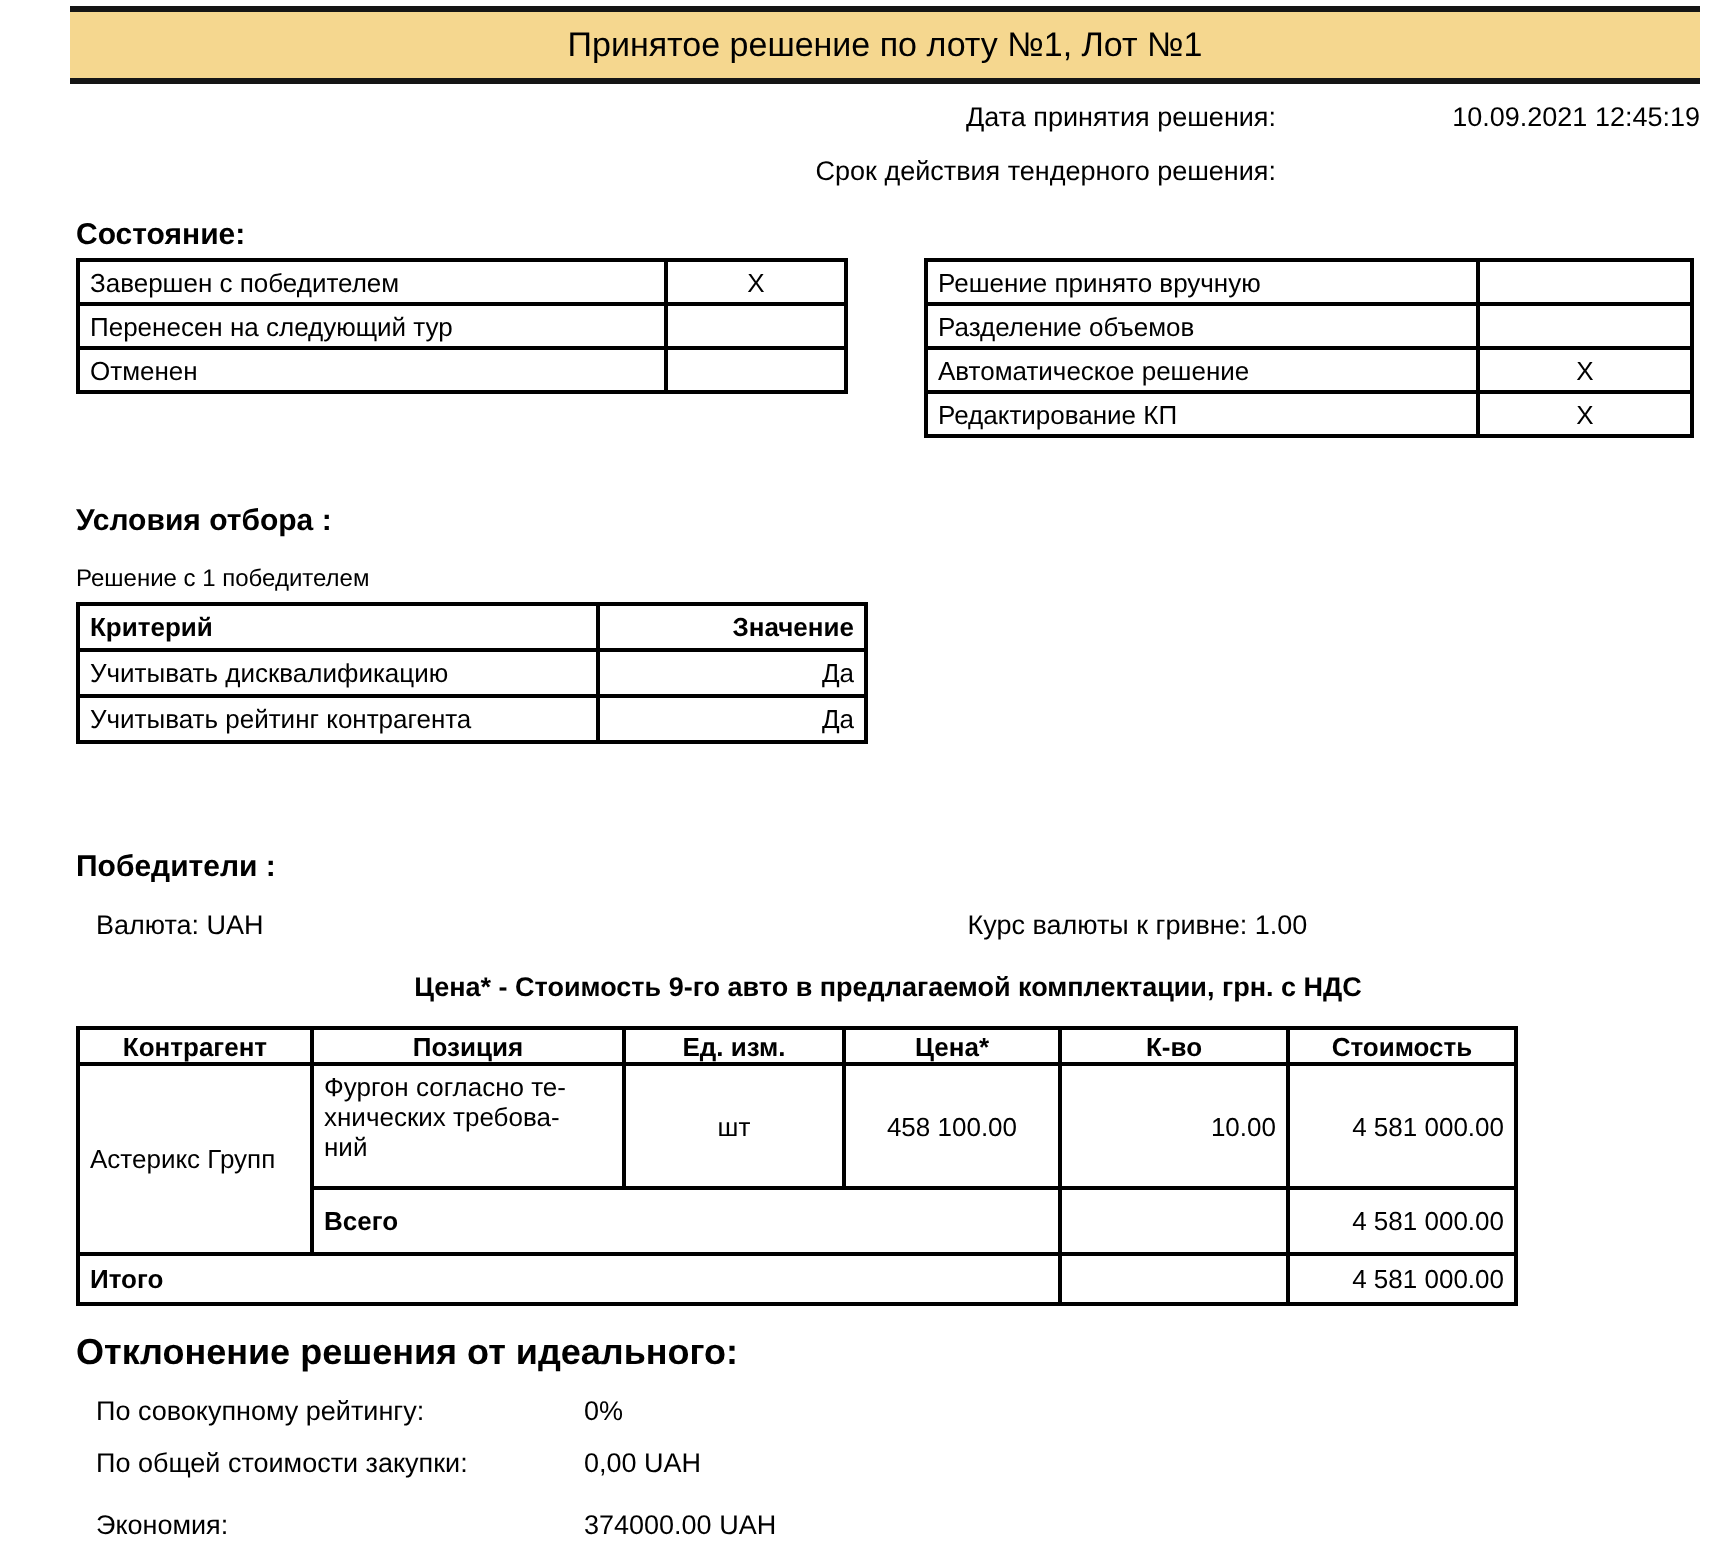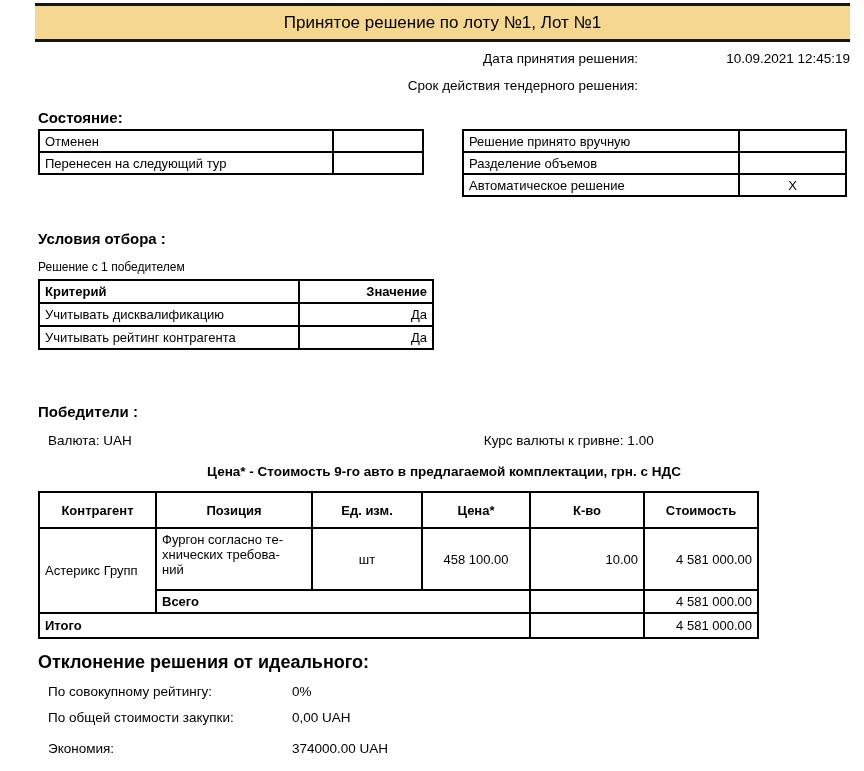--- a/index.html
+++ b/index.html
@@ -59,27 +59,27 @@
   .criteria-table .val { width: 134px; text-align: right; }
 
   
   .winners-heading { margin-top: 53px; }
   .currency-row { margin-top: 13px; display: flex; font-size: 13.5px; }
   .currency-label { margin-left: 10px; }
   .rate-label { margin-left: 352px; }
   .price-note { margin-top: 16px; text-align: center; font-weight: bold; font-size: 13.5px; width: 812px; }
 
   .winners-table { margin-top: 12px; width: 719px; }
-  .winners-table th { height: 36px; text-align: center; }
+  .winners-table th { height: 18px; text-align: center; }
   .winners-table .pos-cell { white-space: pre-line; line-height: 15px; padding-top: 3px; vertical-align: top; }
   .winners-table .data-row td { height: 62px; }
   .winners-table .center { text-align: center; }
   .winners-table .right { text-align: right; }
   .winners-table .bold { font-weight: bold; }
-  .winners-table .sub-row td { height: 23px; }
+  .winners-table .sub-row td { height: 33px; }
   .winners-table .total-row td { height: 25px; }
 
   
   .deviation-heading { margin-top: 13px; font-size: 18px; }
   .dev-row { display: flex; font-size: 13.5px; margin-top: 11px; }
   .dev-label { margin-left: 10px; width: 244px; }
   .dev-value { }
   .dev-row.spaced { margin-top: 16px; }
 </style>
 </head>
@@ -102,43 +102,51 @@
         <span class="meta-label">Срок действия тендерного решения:</span>
         <span class="meta-value"></span>
       </div>
     </div>
 
     <div class="section-heading state-heading">Состояние:</div>
 
     <div class="state-tables">
       <table class="state-table st-left">
         <tbody>
+            <tr>
+          <td class="lbl">Завершен с победителем</td>
+          <td class="val">X</td>
+        </tr>
+        <tr>
+          <td class="lbl">Перенесен на следующий тур</td>
+          <td class="val"></td>
+        </tr>
         <tr>
           <td class="lbl">Отменен</td>
-          <td class="val"></td>
-        </tr>
-        <tr>
-          <td class="lbl">Перенесен на следующий тур</td>
           <td class="val"></td>
         </tr>
       </tbody>
         </table>
 
       <table class="state-table st-right">
         <tbody>
             <tr>
           <td class="lbl">Решение принято вручную</td>
           <td class="val"></td>
         </tr>
         <tr>
           <td class="lbl">Разделение объемов</td>
           <td class="val"></td>
         </tr>
         <tr>
           <td class="lbl">Автоматическое решение</td>
+          <td class="val">X</td>
+        </tr>
+        <tr>
+          <td class="lbl">Редактирование КП</td>
           <td class="val">X</td>
         </tr>
       </tbody>
         </table>
     </div>
 
     <div class="section-heading criteria-heading">Условия отбора :</div>
     <div class="criteria-subtitle">Решение с 1 победителем</div>
 
     <table class="criteria-table">

